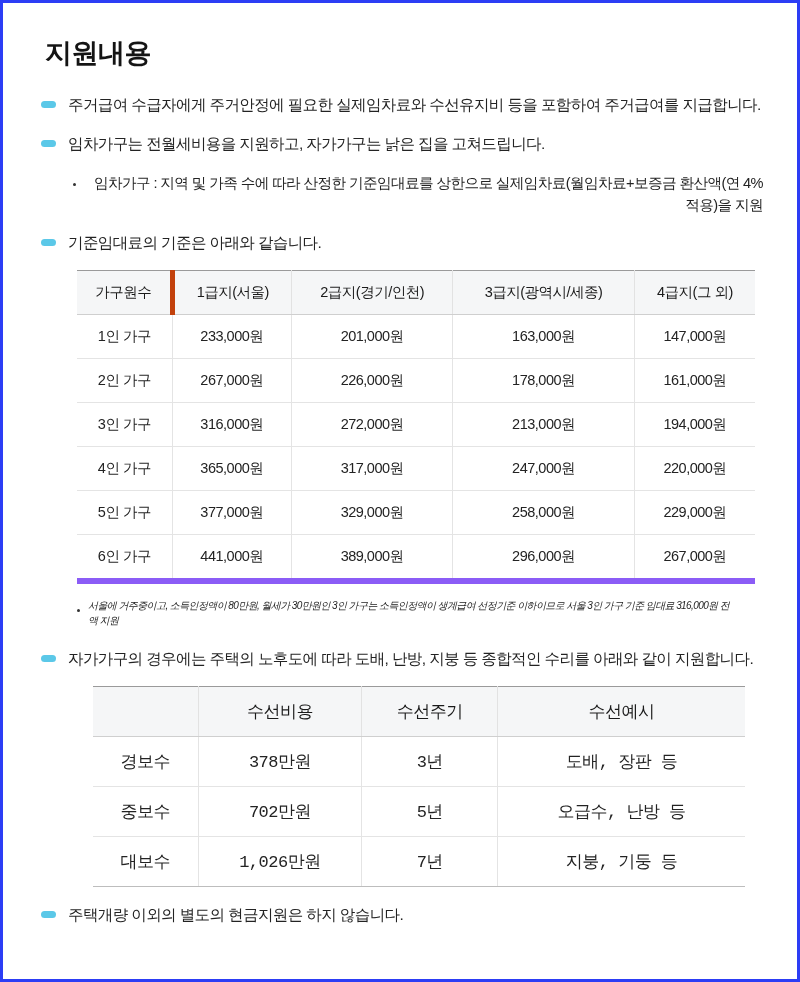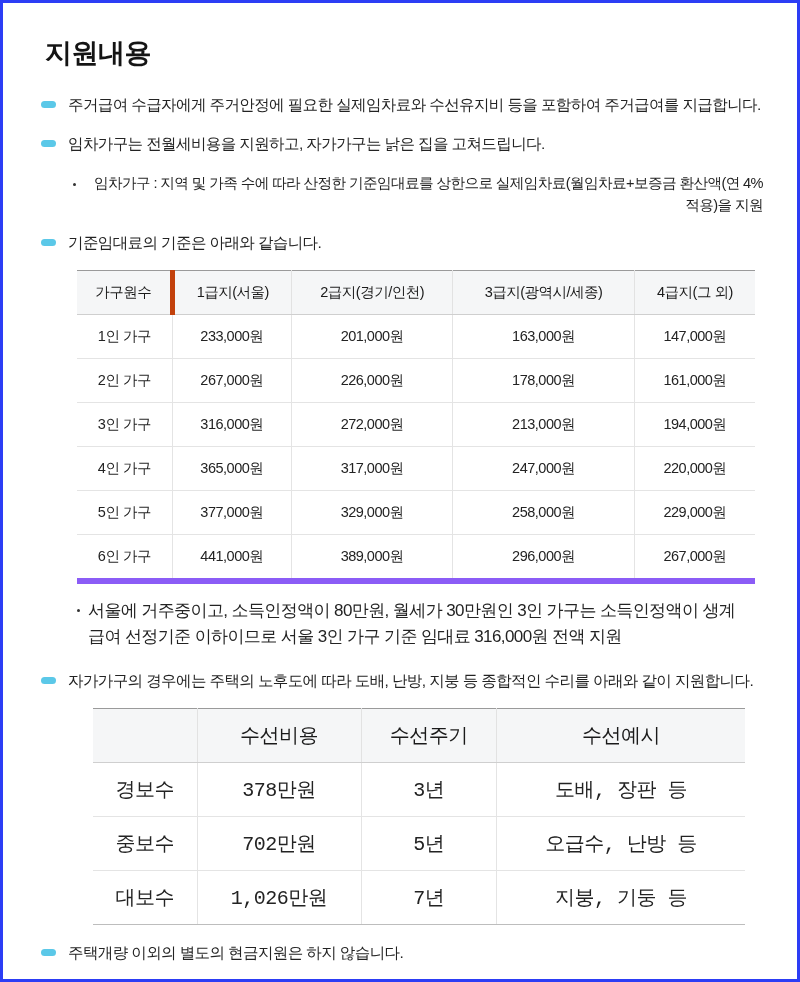--- a/index.html
+++ b/index.html
@@ -94,21 +94,21 @@
   }
   table.data-table td:last-child { border-right: none; }
   table.data-table tbody tr:last-child td { border-bottom: 6px solid #8b5cf6; }
   table.data-table { border-top: 1px solid #9a9a9a; }
   table.data-table thead th:first-child { border-right: 5px solid #c2410c; }
 
   table.repair-table {
     border-collapse: collapse;
     margin: 10px 0 16px 56px;
     width: 652px;
-    font-size: 20px;
+    font-size: 17px;
     letter-spacing: -0.5px;
     border-top: 1px solid #9a9a9a;
   }
   table.repair-table th {
     background: #f5f6f7;
     font-weight: normal;
     color: #1a1a1a;
     padding: 13px 4px;
     text-align: center;
     border-bottom: 1px solid #cfcfcf;
@@ -126,25 +126,26 @@
   }
   table.repair-table td:last-child { border-right: none; }
   table.repair-table tbody tr:last-child td { border-bottom: 1px solid #bdbdbd; }
 
   .note-row {
     display: flex;
     align-items: flex-start;
     margin: 6px 0 18px 40px;
   }
   .note-text {
-    font-size: 17px;
+    font-size: 10px;
     line-height: 1.55;
     letter-spacing: -0.6px;
     color: #232323;
     max-width: 650px;
+    font-style: italic;
   }
 </style>
 </head>
 <body>
 
 <div class="page-frame">
 
   <h1 class="page-title">지원내용</h1>
 
   <div class="bullet-row">

